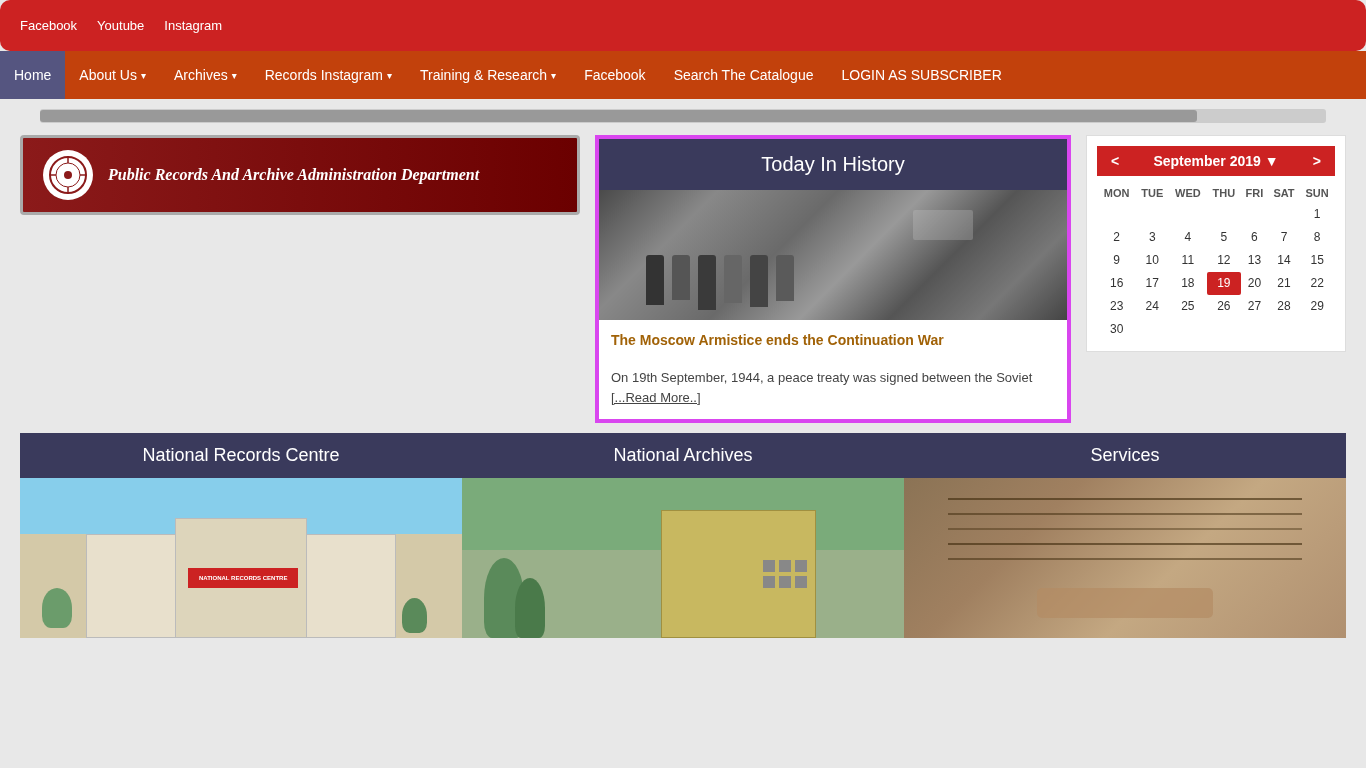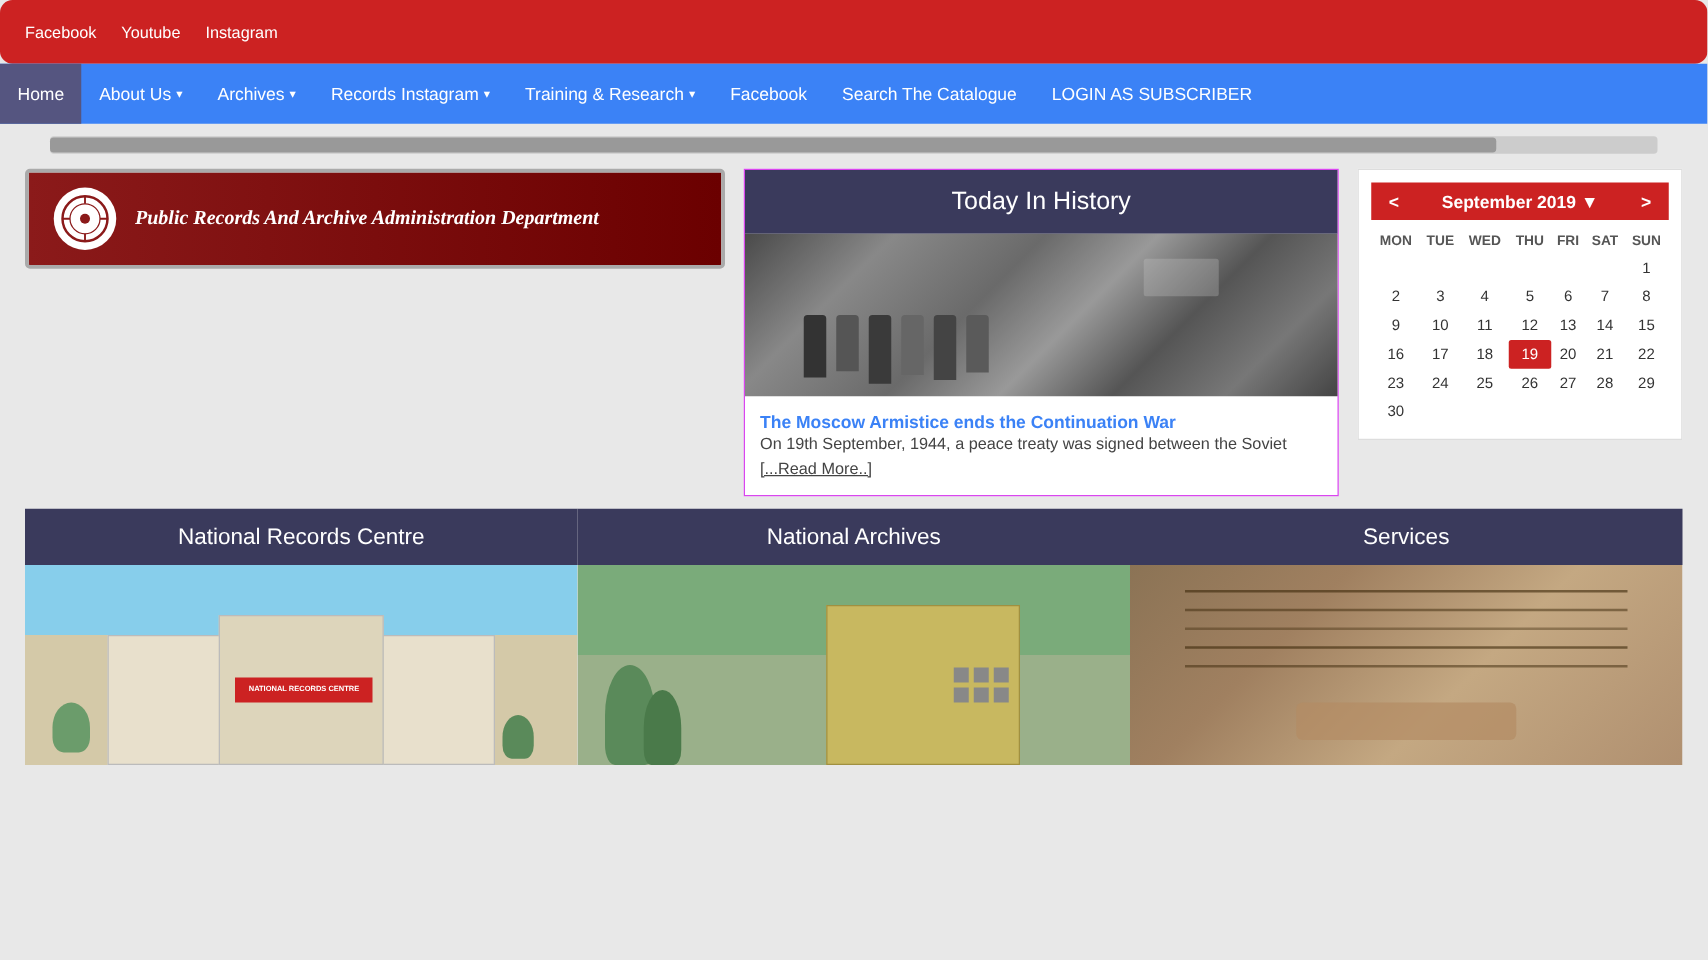--- a/index.html
+++ b/index.html
@@ -15,21 +15,21 @@
       border-radius: 10px;
     }
     .social-bar a {
       color: white;
       text-decoration: none;
       font-size: 13px;
     }
 
     
     .nav-bar {
-      background: #3b82f6;
+      background: #c2410c;
       display: flex;
       align-items: center;
     }
     .nav-item {
       color: white;
       padding: 16px 14px;
       cursor: pointer;
       display: flex;
       align-items: center;
       gap: 4px;
@@ -123,40 +123,40 @@
       padding: 14px 16px;
       font-size: 20px;
       font-weight: normal;
       text-align: center;
       margin-bottom: 0;
     }
 
     
     .history-section {
       background: white;
-      border: 1px solid #d946ef;
+      border: 4px solid #d946ef;
     }
     
     .photo-sim {
       width: 100%;
       height: 130px;
       background: #777;
       background-image: 
         radial-gradient(ellipse at 30% 40%, #999 0%, transparent 40%),
         radial-gradient(ellipse at 60% 30%, #aaa 0%, transparent 30%),
         radial-gradient(ellipse at 50% 60%, #666 0%, transparent 50%);
     }
     .history-content {
       padding: 12px;
     }
     .history-title {
       font-weight: bold;
       font-size: 14px;
-      margin-bottom: 0;
-      color: #3b82f6;
+      margin-bottom: 20px;
+      color: #a16207;
     }
     .history-text {
       font-size: 13px;
       color: #444;
       line-height: 1.5;
     }
     .history-text a {
       color: #444;
     }
 

